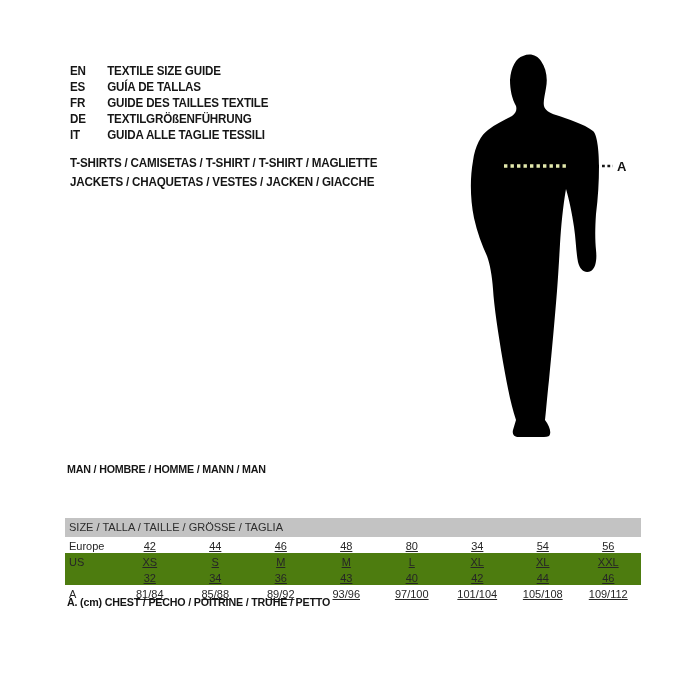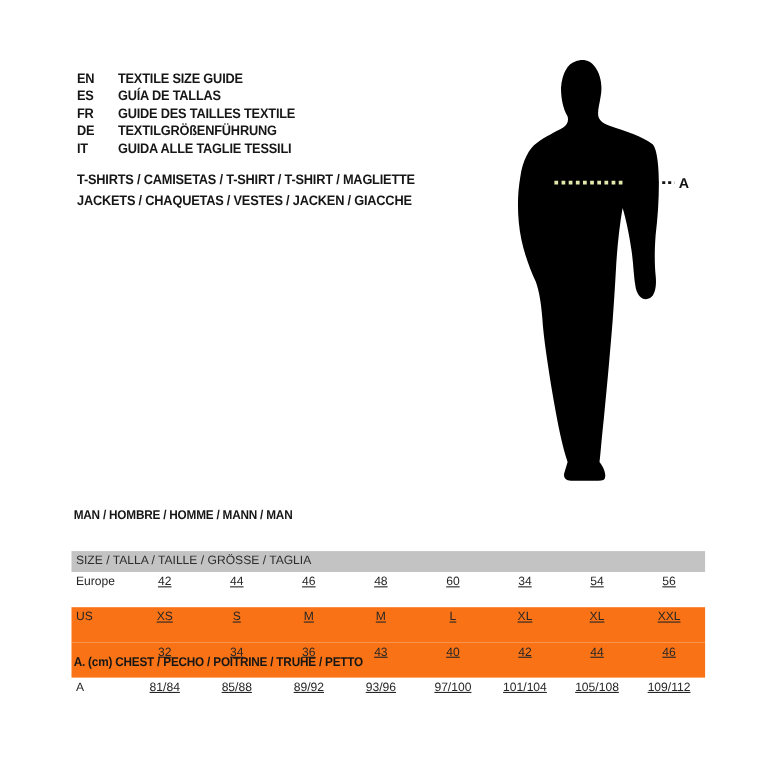--- a/index.html
+++ b/index.html
@@ -12,24 +12,24 @@
   .lang-list{position:absolute;left:70px;top:63px;font-weight:bold;font-size:12.5px;line-height:16px;}
   .lang-row{display:flex;}
   .lang-code{width:40px;flex:0 0 40px;}
   
   .product-lines{position:absolute;left:70px;top:154px;font-weight:bold;font-size:12.5px;line-height:18.5px;}
   
   .figure-svg{position:absolute;left:0;top:0;width:700px;height:700px;}
   
   .man-title{position:absolute;left:67px;top:463px;font-weight:bold;font-size:11.5px;}
   
-  .size-table{position:absolute;left:65px;top:501px;width:576px;font-size:11px;}
+  .size-table{position:absolute;left:65px;top:518px;width:576px;font-size:11px;}
   .st-header{height:19px;line-height:19px;background:#c3c3c3;color:#2d2d2d;padding-left:4px;box-sizing:border-box;}
-  .st-row{display:flex;height:32px;line-height:18px;color:#262626;}
-  .st-row.alt{background:#f97316;}
+  .st-row{display:flex;height:16px;line-height:18px;color:#262626;}
+  .st-row.alt{background:#4d7c0f;}
   .st-label{flex:0 0 52px;padding-left:4px;box-sizing:border-box;}
   .st-cell{flex:1 1 0;text-align:center;text-decoration:underline;}
   
   .footnote{position:absolute;left:67px;top:596px;font-weight:bold;font-size:11.5px;}
 </style>
 </head>
 <body>
 
 <div class="page">
 
@@ -105,21 +105,21 @@
 
   <div class="size-table">
     <div class="st-header">SIZE / TALLA / TAILLE / GRÖSSE / TAGLIA</div>
 
     <div class="st-row">
       <div class="st-label">Europe</div>
       <div class="st-cell">42</div>
       <div class="st-cell">44</div>
       <div class="st-cell">46</div>
       <div class="st-cell">48</div>
-      <div class="st-cell">60</div>
+      <div class="st-cell">80</div>
       <div class="st-cell">34</div>
       <div class="st-cell">54</div>
       <div class="st-cell">56</div>
     </div>
 
     <div class="st-row alt">
       <div class="st-label">US</div>
       <div class="st-cell">XS</div>
       <div class="st-cell">S</div>
       <div class="st-cell">M</div>

